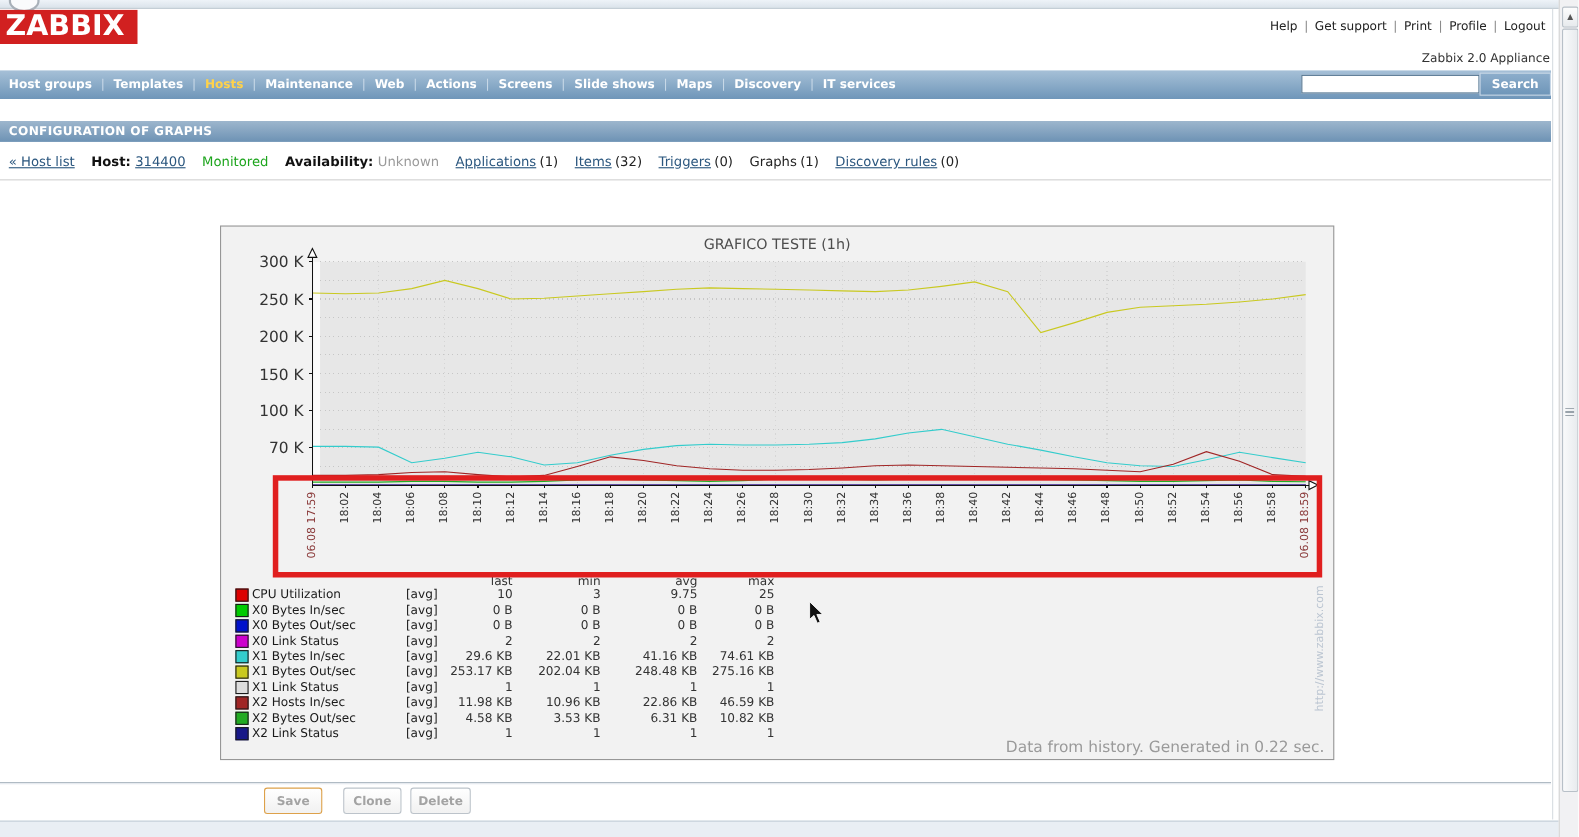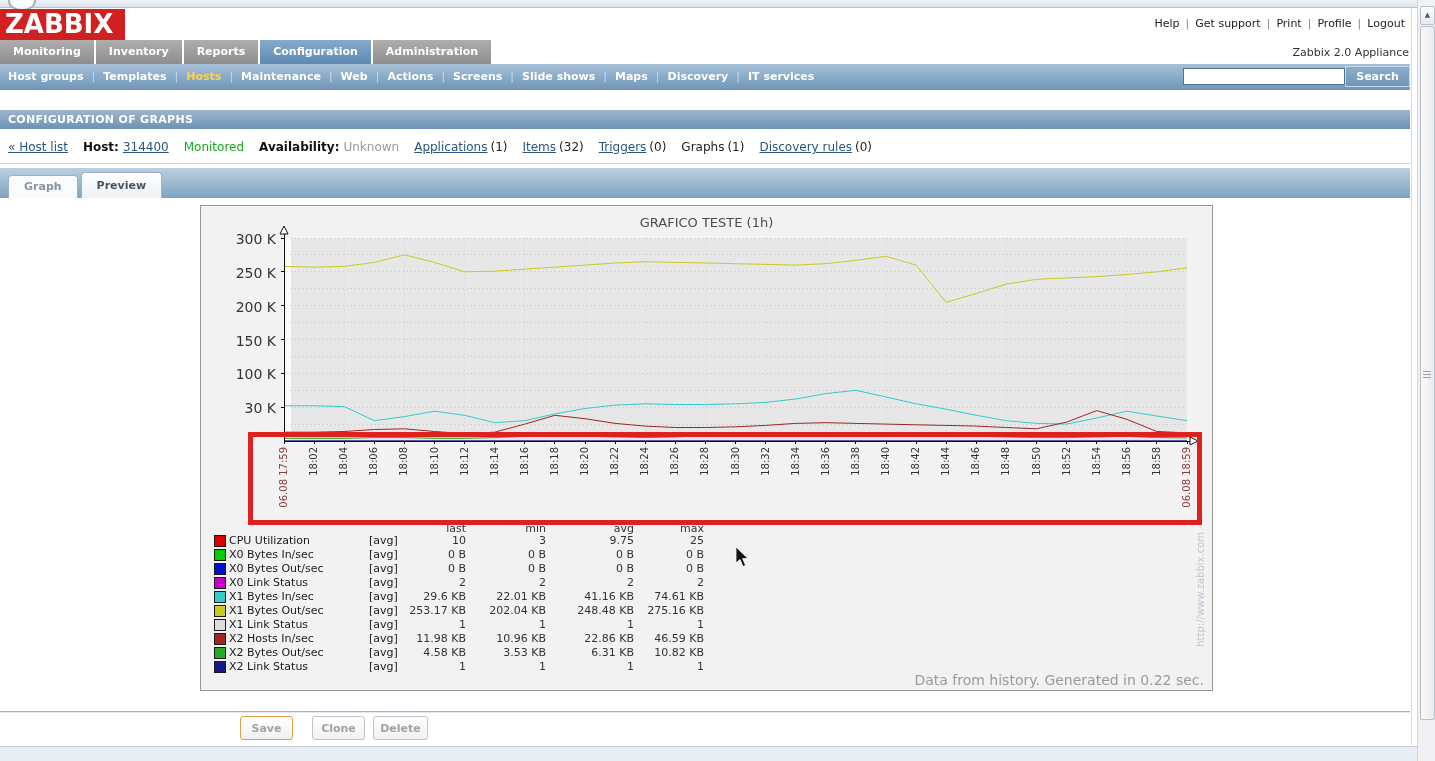--- a/index.html
+++ b/index.html
@@ -95,38 +95,34 @@
 <body>
 
 <div class="screen">
   <div class="abs topstrip">
     <div class="abs topcircle"></div>
   </div>
 
   <div class="abs logo">ZABBIX</div>
   <div class="abs toplinks" id="toplinks"><span class="tlink">Help</span><span class="tsep">|</span><span class="tlink">Get support</span><span class="tsep">|</span><span class="tlink">Print</span><span class="tsep">|</span><span class="tlink">Profile</span><span class="tsep">|</span><span class="tlink">Logout</span></div>
 
-  <div class="abs mainmenu" id="mainmenu"><span class="mtab">Monitoring</span><span class="mtab">Inventory</span><span class="mtab">Reports</span><span class="mtab active">Configuration</span><span class="mtab">Administration</span></div>
   <div class="abs appliance">Zabbix 2.0 Appliance</div>
 
   <div class="abs submenu">
     <div class="smwrap" id="submenuitems"><span class="smitem">Host groups</span><span class="smsep">|</span><span class="smitem">Templates</span><span class="smsep">|</span><span class="smitem active">Hosts</span><span class="smsep">|</span><span class="smitem">Maintenance</span><span class="smsep">|</span><span class="smitem">Web</span><span class="smsep">|</span><span class="smitem">Actions</span><span class="smsep">|</span><span class="smitem">Screens</span><span class="smsep">|</span><span class="smitem">Slide shows</span><span class="smsep">|</span><span class="smitem">Maps</span><span class="smsep">|</span><span class="smitem">Discovery</span><span class="smsep">|</span><span class="smitem">IT services</span></div>
     <input class="searchbox" value="" style="">
     <div class="searchbtn">Search</div>
   </div>
 
 
   <div class="abs pagehdr">CONFIGURATION OF GRAPHS</div>
 
   <div class="abs hostbar" id="hostbar"><span class="hb hlink">« Host list</span><span class="hb"><span class="hbold" style="margin-right: 4px;">Host:</span><span class="hlink">314400</span></span><span class="hb hgreen">Monitored</span><span class="hb"><span class="hbold" style="margin-right: 4px;">Availability:</span><span class="hgray">Unknown</span></span><span class="hb"><span class="hlink" style="margin-right: 3px;">Applications</span><span>(1)</span></span><span class="hb"><span class="hlink" style="margin-right: 3px;">Items</span><span>(32)</span></span><span class="hb"><span class="hlink" style="margin-right: 3px;">Triggers</span><span>(0)</span></span><span class="hb"><span style="margin-right: 3px;">Graphs</span><span>(1)</span></span><span class="hb"><span class="hlink" style="margin-right: 3px;">Discovery rules</span><span>(0)</span></span></div>
   <div class="abs hr1"></div>
 
-  <div class="abs tabbar">
-    <div class="tabwrap" id="tabs"><span class="tab">Graph</span><span class="tab active">Preview</span></div>
-  </div>
 
   <div class="abs panel">
     <div class="gtitle">GRAFICO TESTE (1h)</div>
     <svg id="plot" width="1011" height="484">
         <rect x="84" y="32" width="6" height="203" fill="#fbfbfb"></rect>
         <rect x="90" y="32" width="896" height="203" fill="#e7e7e7"></rect>
         <line x1="90" y1="218.08333333333334" x2="986" y2="218.08333333333334" stroke="#c6c6c6" stroke-dasharray="1,3" shape-rendering="crispEdges"></line>
         <line x1="90" y1="201.16666666666669" x2="986" y2="201.16666666666669" stroke="#c6c6c6" stroke-dasharray="1,3" shape-rendering="crispEdges"></line>
         <line x1="90" y1="184.25" x2="986" y2="184.25" stroke="#c6c6c6" stroke-dasharray="1,3" shape-rendering="crispEdges"></line>
         <line x1="90" y1="167.33333333333334" x2="986" y2="167.33333333333334" stroke="#c6c6c6" stroke-dasharray="1,3" shape-rendering="crispEdges"></line>
@@ -203,21 +199,21 @@
         <line x1="80" y1="99.66666666666669" x2="83" y2="99.66666666666669" stroke="#111" shape-rendering="crispEdges"></line>
         <line x1="80" y1="65.83333333333331" x2="83" y2="65.83333333333331" stroke="#111" shape-rendering="crispEdges"></line>
         <line x1="80" y1="32" x2="83" y2="32" stroke="#111" shape-rendering="crispEdges"></line>
       </svg>
     <div id="ylabels">
         <div class="ylab" style="left: 5px; top: 25px;">300 K</div>
         <div class="ylab" style="left: 5px; top: 58.8333px;">250 K</div>
         <div class="ylab" style="left: 5px; top: 92.6667px;">200 K</div>
         <div class="ylab" style="left: 5px; top: 126.5px;">150 K</div>
         <div class="ylab" style="left: 5px; top: 160.333px;">100 K</div>
-        <div class="ylab" style="left: 5px; top: 194.167px;">30 K</div>
+        <div class="ylab" style="left: 5px; top: 194.167px;">70 K</div>
       </div>
     <div id="xlabels">
         <div class="xlab date" style="left: 77px; top: 241px;">06.08 17:59</div>
         <div class="xlab" style="left: 107.1px; top: 241px;">18:02</div>
         <div class="xlab" style="left: 137.2px; top: 241px;">18:04</div>
         <div class="xlab" style="left: 167.3px; top: 241px;">18:06</div>
         <div class="xlab" style="left: 197.4px; top: 241px;">18:08</div>
         <div class="xlab" style="left: 227.5px; top: 241px;">18:10</div>
         <div class="xlab" style="left: 257.6px; top: 241px;">18:12</div>
         <div class="xlab" style="left: 287.7px; top: 241px;">18:14</div>

